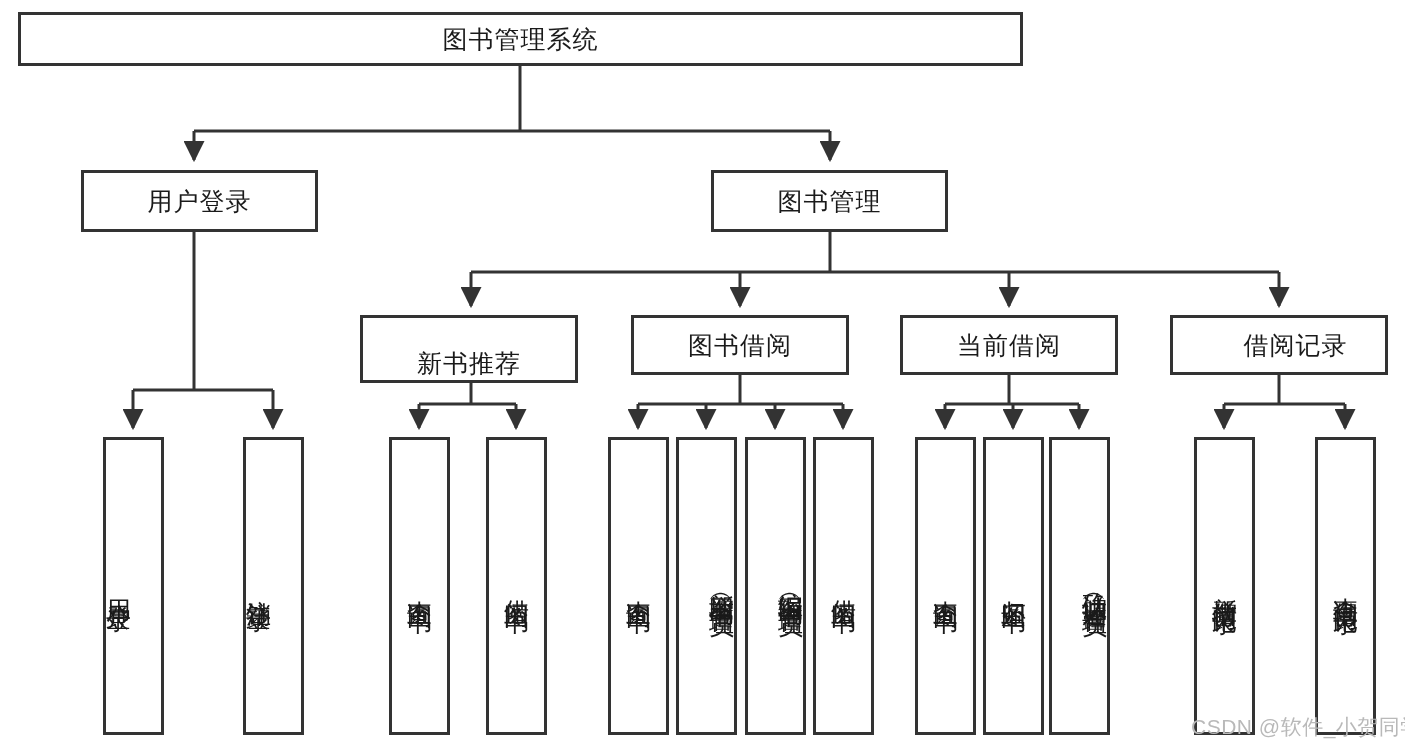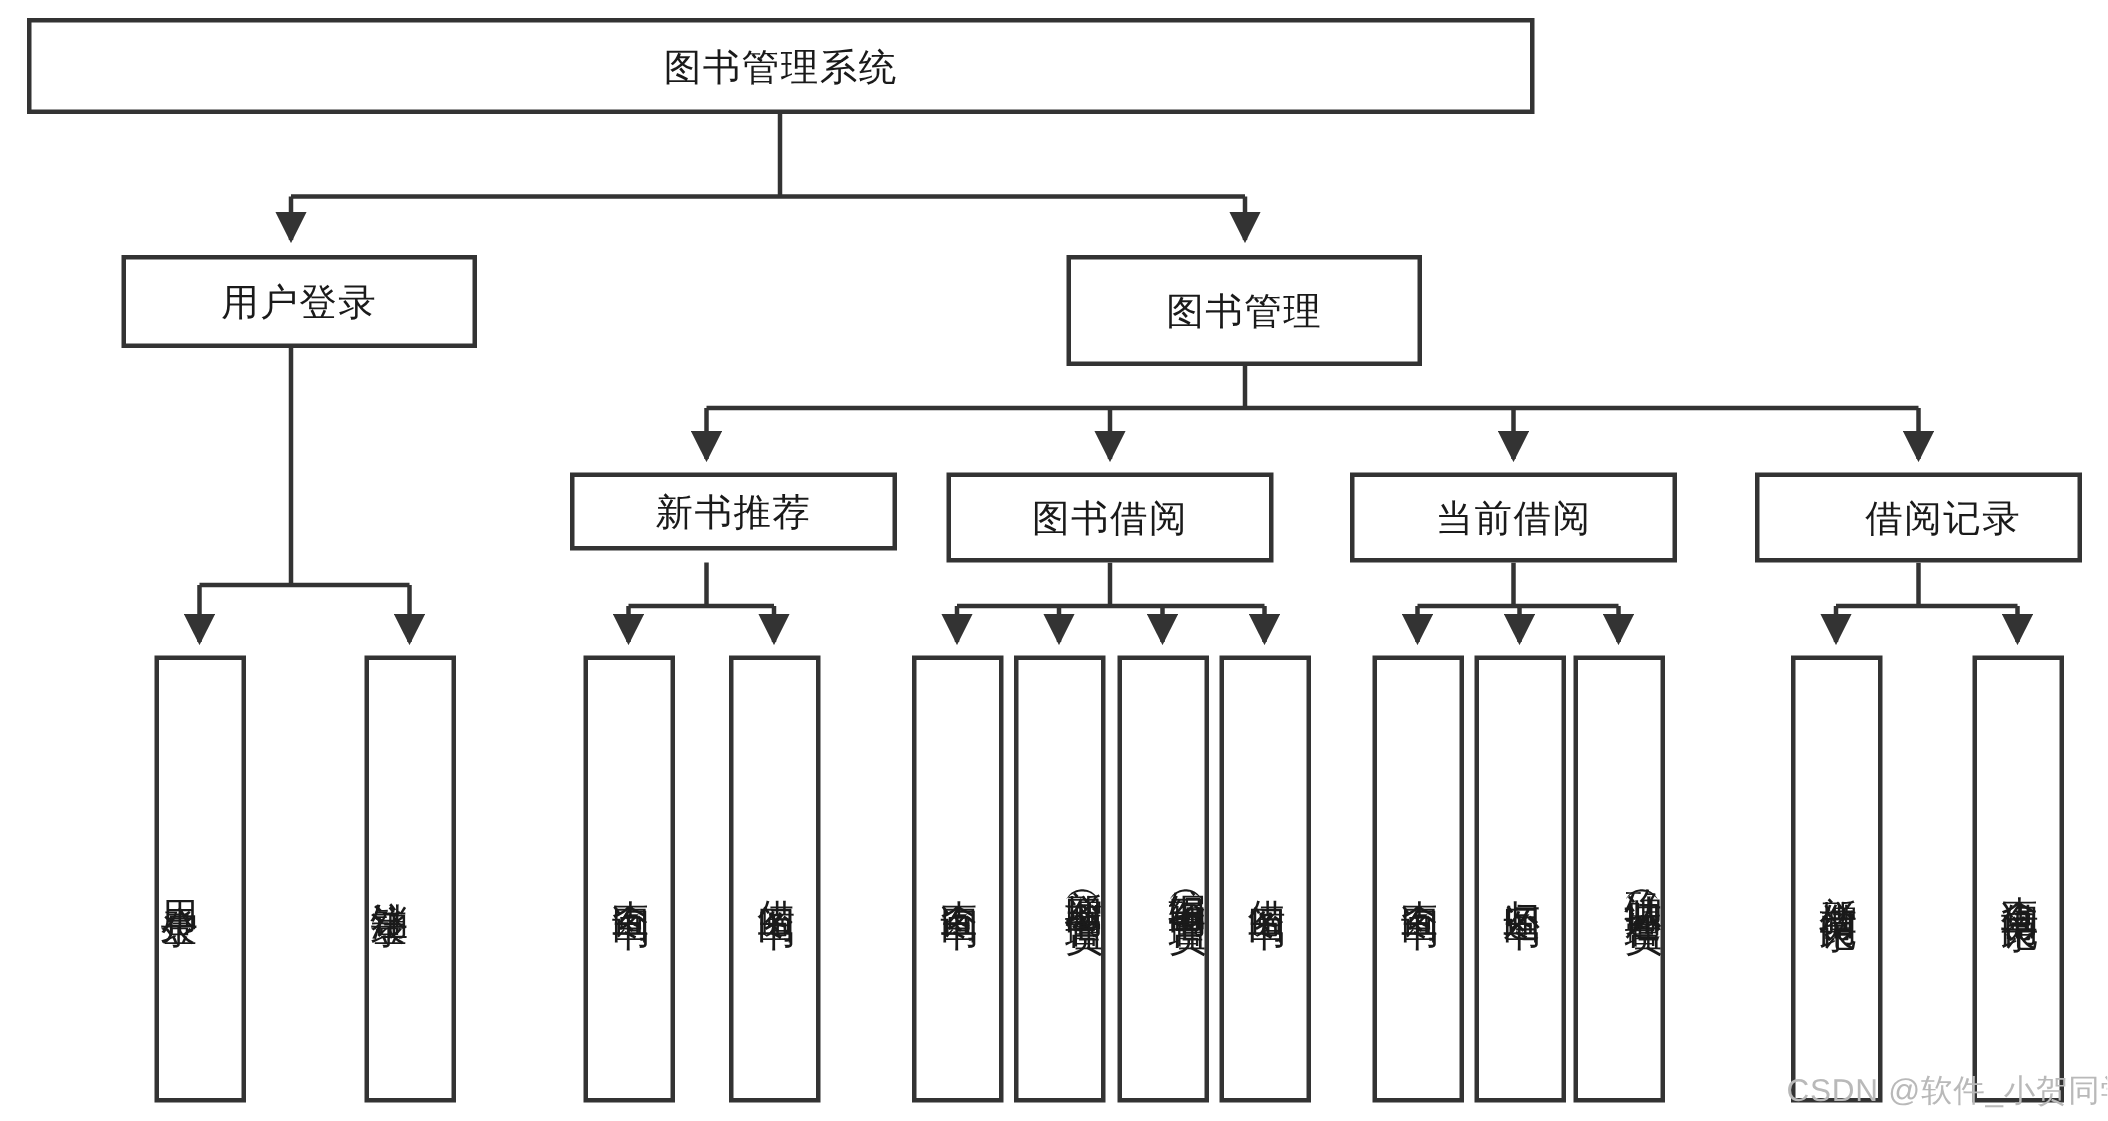--- a/index.html
+++ b/index.html
@@ -112,32 +112,32 @@
       <path d="M 1013 404 L 1013 428" marker-end="url(#arrow)"></path>
       <path d="M 1079 404 L 1079 428" marker-end="url(#arrow)"></path>
 
       <path d="M 1279 375 L 1279 404"></path>
       <path d="M 1224 404 L 1345 404"></path>
       <path d="M 1224 404 L 1224 428" marker-end="url(#arrow)"></path>
       <path d="M 1345 404 L 1345 428" marker-end="url(#arrow)"></path>
     </g>
   </svg>
 
-  <div class="node horiz" style="left:18px; top:12px; width:1005px; height:64px;">
+  <div class="node horiz" style="left:18px; top:12px; width:1005px; height:54px;">
     <span>图书管理系统</span>
   </div>
 
   <div class="node horiz" style="left:81px; top:170px; width:237px; height:62px;">
     <span>用户登录</span>
   </div>
-  <div class="node horiz" style="left:711px; top:170px; width:237px; height:74px;">
+  <div class="node horiz" style="left:711px; top:170px; width:237px; height:62px;">
     <span>图书管理</span>
   </div>
 
-  <div class="node horiz" style="left:380px; top:315px; width:218px; height:52px;">
+  <div class="node horiz" style="left:360px; top:315px; width:218px; height:68px;align-items:flex-end;">
     <span>新书推荐</span>
   </div>
   <div class="node horiz" style="left:631px; top:315px; width:218px; height:60px;">
     <span>图书借阅</span>
   </div>
   <div class="node horiz" style="left:900px; top:315px; width:218px; height:60px;">
     <span>当前借阅</span>
   </div>
   <div class="node horiz" style="left:1170px; top:315px; width:218px; height:60px;padding-left:33px;">
     <span>借阅记录</span>

